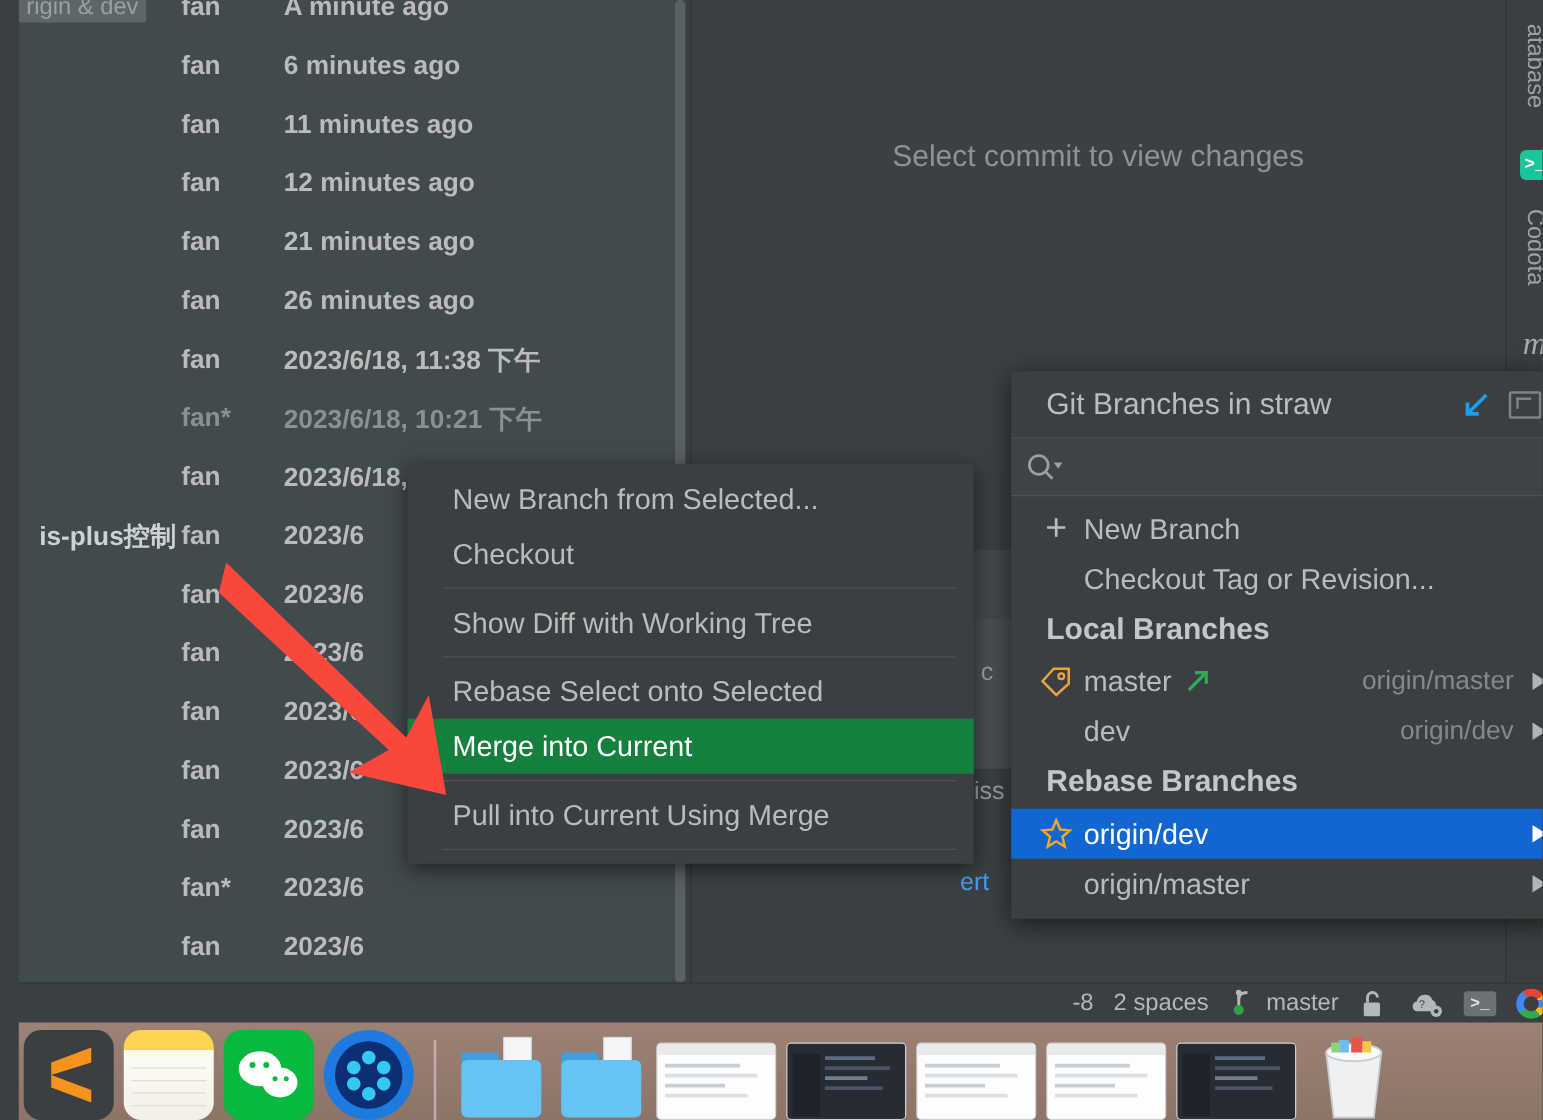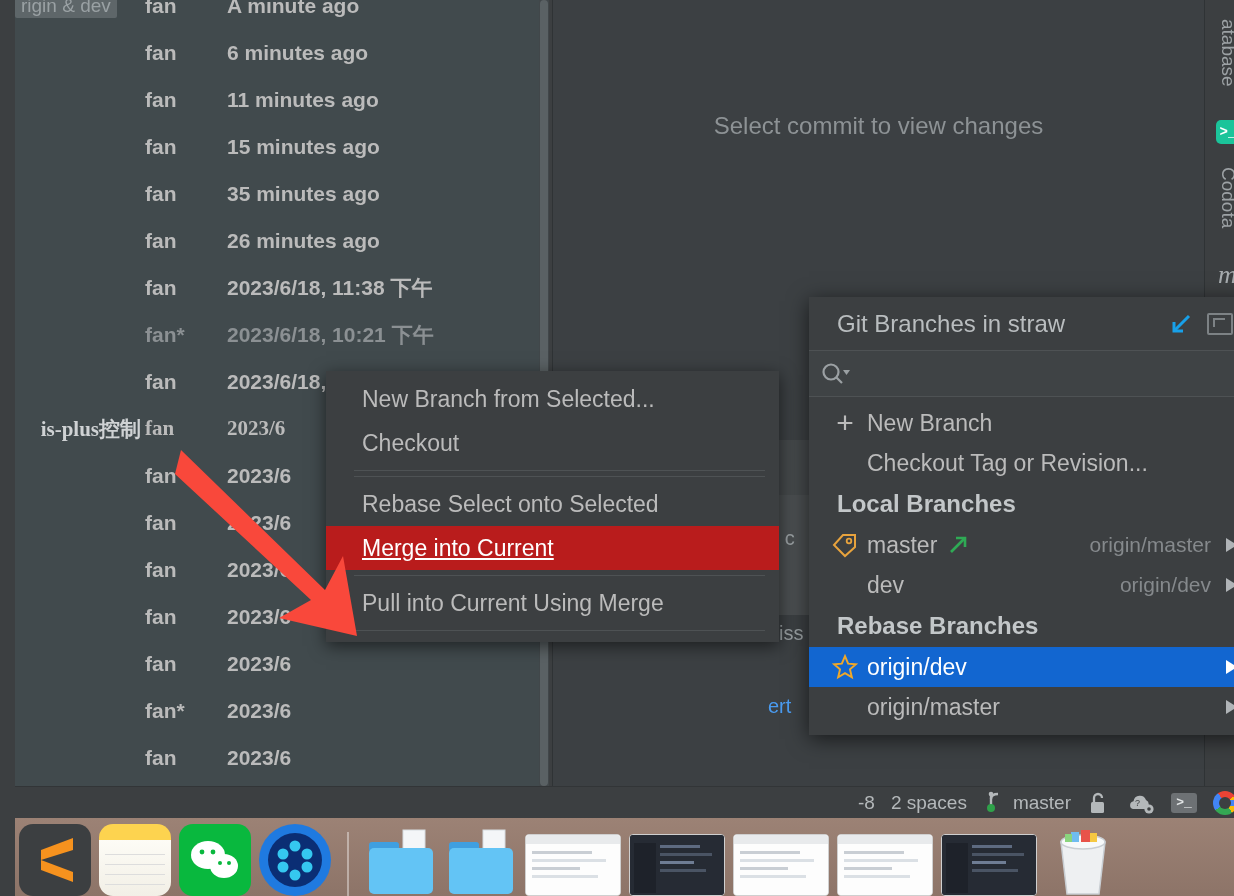--- a/index.html
+++ b/index.html
@@ -161,21 +161,21 @@
     box-shadow: 0 4px 16px rgba(0,0,0,.55);
     padding: 6px 0;
     z-index: 40;
   }
   .ctx-item {
     height: 44px; line-height: 44px;
     padding: 0 16px 0 36px;
     color: #bbbbbb; font-size: 23px;
     white-space: nowrap;
   }
-  .ctx-item.selected { background: #b91c1c; color: #ffffff; text-decoration: underline; }
+  .ctx-item.selected { background: #15803d; color: #ffffff; }
   .ctx-sep { height: 1px; background: #4e5254; margin: 5px 14px 5px 28px; }
 
   
   .branches {
     position: absolute; left: 794px; top: 297px;
     width: 440px;
     background: #3c3f41;
     box-shadow: 0 4px 20px rgba(0,0,0,.6);
     z-index: 50;
   }
@@ -317,26 +317,26 @@
           <div class="log-date">6 minutes ago</div>
         </div>
         <div class="log-row" style="position: absolute; left: 0px; right: 0px; top: 76px;">
           <div class="log-subject"></div>
           <div class="log-author">fan</div>
           <div class="log-date">11 minutes ago</div>
         </div>
         <div class="log-row" style="position: absolute; left: 0px; right: 0px; top: 123px;">
           <div class="log-subject"></div>
           <div class="log-author">fan</div>
-          <div class="log-date">15 minutes ago</div>
+          <div class="log-date">12 minutes ago</div>
         </div>
         <div class="log-row" style="position: absolute; left: 0px; right: 0px; top: 170px;">
           <div class="log-subject"></div>
           <div class="log-author">fan</div>
-          <div class="log-date">35 minutes ago</div>
+          <div class="log-date">21 minutes ago</div>
         </div>
         <div class="log-row" style="position: absolute; left: 0px; right: 0px; top: 217px;">
           <div class="log-subject"></div>
           <div class="log-author">fan</div>
           <div class="log-date">26 minutes ago</div>
         </div>
         <div class="log-row" style="position: absolute; left: 0px; right: 0px; top: 264px;">
           <div class="log-subject"></div>
           <div class="log-author">fan</div>
           <div class="log-date">2023/6/18, 11:38 下午</div>
@@ -344,21 +344,21 @@
         <div class="log-row dim" style="position: absolute; left: 0px; right: 0px; top: 311px;">
           <div class="log-subject"></div>
           <div class="log-author">fan*</div>
           <div class="log-date">2023/6/18, 10:21 下午</div>
         </div>
         <div class="log-row" style="position: absolute; left: 0px; right: 0px; top: 358px;">
           <div class="log-subject"></div>
           <div class="log-author">fan</div>
           <div class="log-date">2023/6/18, 10:15 下午</div>
         </div>
-        <div class="log-row" style="position: absolute; left: 0px; right: 0px; top: 405px; font-family: Liberation Serif, serif;">
+        <div class="log-row" style="position: absolute; left: 0px; right: 0px; top: 405px;">
           <div class="log-subject">is-plus控制</div>
           <div class="log-author">fan</div>
           <div class="log-date">2023/6</div>
         </div>
         <div class="log-row" style="position: absolute; left: 0px; right: 0px; top: 452px;">
           <div class="log-subject"></div>
           <div class="log-author">fan</div>
           <div class="log-date">2023/6</div>
         </div>
         <div class="log-row" style="position: absolute; left: 0px; right: 0px; top: 499px;">
@@ -456,20 +456,21 @@
       <span class="sb-item">
         <span class="g-icon"></span>
       </span>
     </div>
   </div>
 
   <div class="ctx-menu" id="ctx-menu">
       <div class="ctx-item">New Branch from Selected...</div>
       <div class="ctx-item">Checkout</div>
       <div class="ctx-sep"></div>
+      <div class="ctx-item">Show Diff with Working Tree</div>
       <div class="ctx-sep"></div>
       <div class="ctx-item">Rebase Select onto Selected</div>
       <div class="ctx-item selected">Merge into Current</div>
       <div class="ctx-sep"></div>
       <div class="ctx-item">Pull into Current Using Merge</div>
       <div class="ctx-sep"></div>
     </div>
 
   <div class="branches">
     <div class="br-header">

